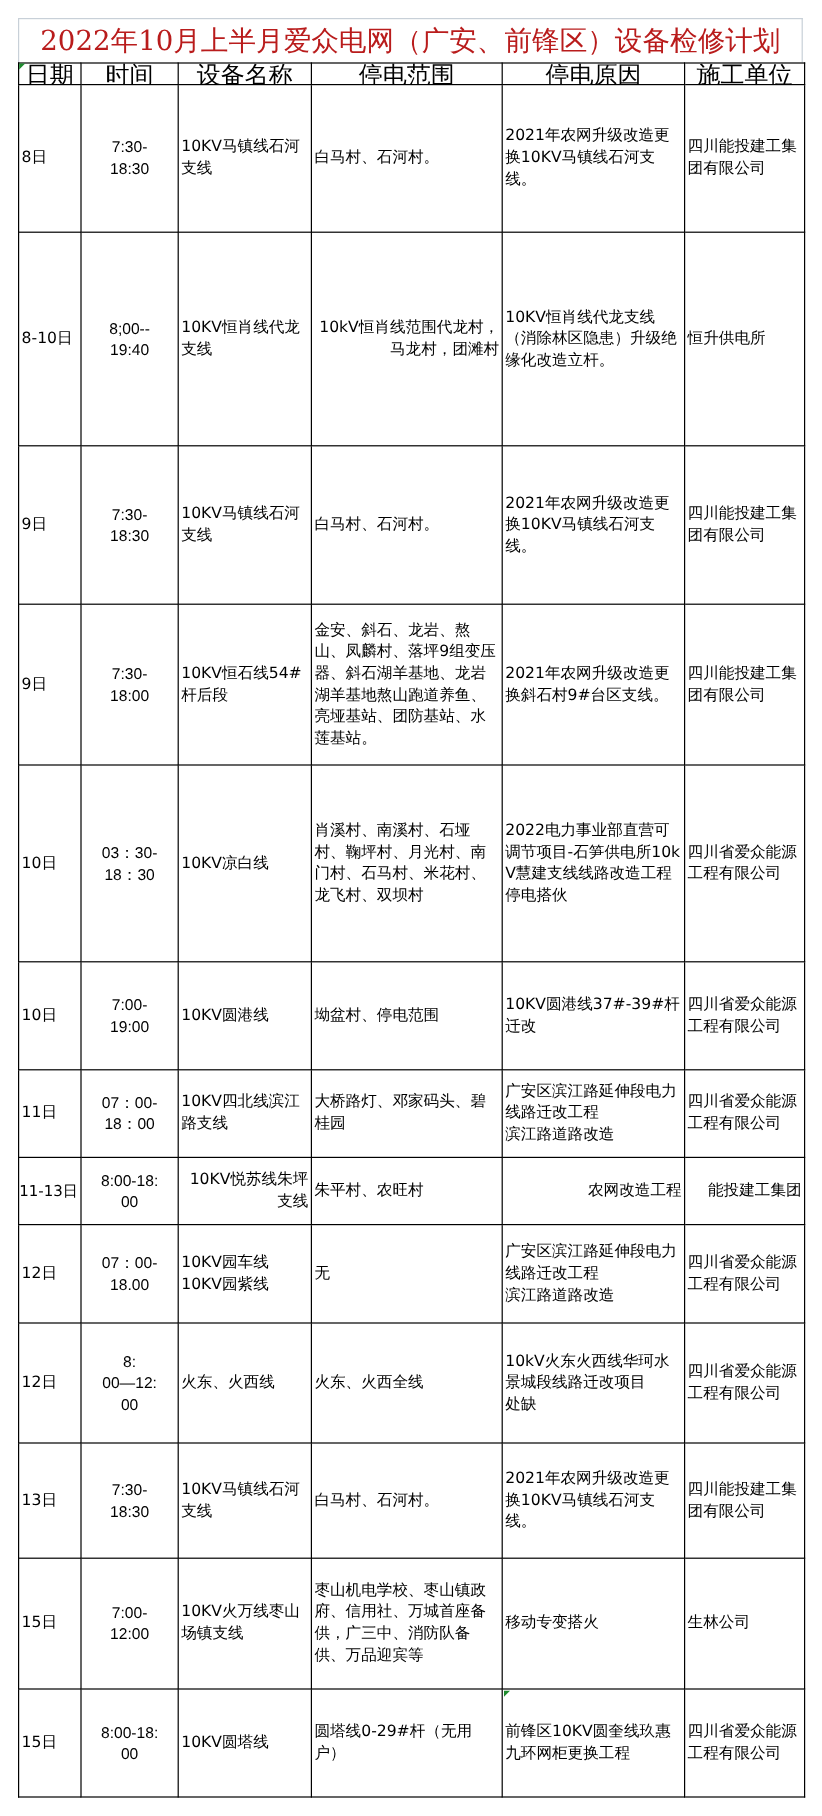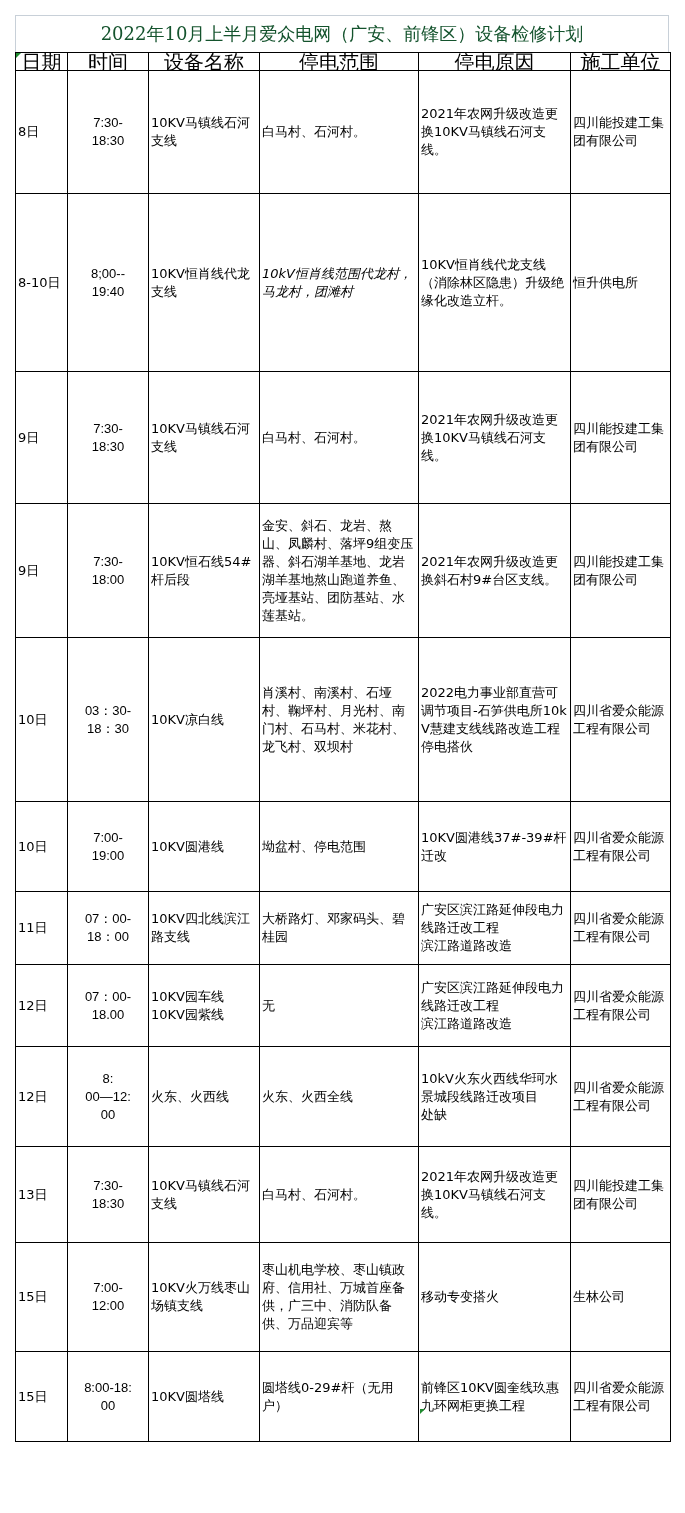--- a/index.html
+++ b/index.html
@@ -1,30 +1,30 @@
 <!DOCTYPE html>
 <html><head>
 <meta charset="utf-8">
 <style>
   html, body { margin: 0; padding: 0; background: #ffffff; }
   body { width: 685px; height: 1513px; position: relative; overflow: hidden;
          font-family: "DejaVu Sans", "Liberation Sans", sans-serif; color: #000; }
   .title-box { position: absolute; left: 15px; top: 15px; width: 654px; height: 37px;
                border: 1px solid #c8d0d8; border-bottom: none; box-sizing: border-box;
                display: flex; align-items: center; justify-content: center; }
-  .title { font-family: "DejaVu Serif", "Liberation Serif", serif; font-size: 18px;
-           letter-spacing: 0px; color: #14532d; white-space: nowrap; }
+  .title { font-family: "DejaVu Serif", "Liberation Serif", serif; font-size: 23px;
+           letter-spacing: 0px; color: #b91c1c; white-space: nowrap; }
   table.plan { position: absolute; left: 15px; top: 52px; border-collapse: collapse;
                table-layout: fixed; width: 655px; }
   table.plan td, table.plan th { border: 1.5px solid #000; padding: 0 2px; font-size: 13px;
                line-height: 18px; vertical-align: middle; font-weight: normal;
                word-break: break-all; overflow: hidden; }
   table.plan th { height: 17px; text-align: center; font-size: 20px; line-height: 16px; }
   td.c-date { text-align: left; padding-left: 2px; }
-  td.center { text-align: left; font-style: italic; }
+  td.center { text-align: right; }
   .mono { font-family: Liberation Sans, sans-serif; font-size: 12.5px; text-align: center; }
   .green-mark { position: absolute; width: 0; height: 0; border-top: 5px solid #1e8b2e;
                 border-right: 5px solid transparent; }
   .pre { white-space: pre-line; }
 </style>
 </head>
 <body>
 
 <div class="title-box">
   <span class="title">2022年10月上半月爱众电网（广安、前锋区）设备检修计划</span>
@@ -107,20 +107,29 @@
     <tr style="height:73px">
       <td class="c-date">11日</td>
       <td class="mono pre">07：00-
 18：00</td>
       <td>10KV四北线滨江路支线</td>
       <td>大桥路灯、邓家码头、碧桂园</td>
       <td class="pre">广安区滨江路延伸段电力线路迁改工程
 滨江路道路改造</td>
       <td>四川省爱众能源工程有限公司</td>
     </tr>
+    <tr style="height:56px">
+      <td class="c-date" style="padding-left:0;font-size:12.5px;">11-13日</td>
+      <td class="mono pre">8:00-18:
+00</td>
+      <td class="center">10KV悦苏线朱坪支线</td>
+      <td>朱平村、农旺村</td>
+      <td class="center">农网改造工程</td>
+      <td class="center">能投建工集团</td>
+    </tr>
     <tr style="height:82px">
       <td class="c-date">12日</td>
       <td class="mono pre">07：00-
 18.00</td>
       <td class="pre">10KV园车线
 10KV园紫线</td>
       <td>无</td>
       <td class="pre">广安区滨江路延伸段电力线路迁改工程
 滨江路道路改造</td>
       <td>四川省爱众能源工程有限公司</td>

